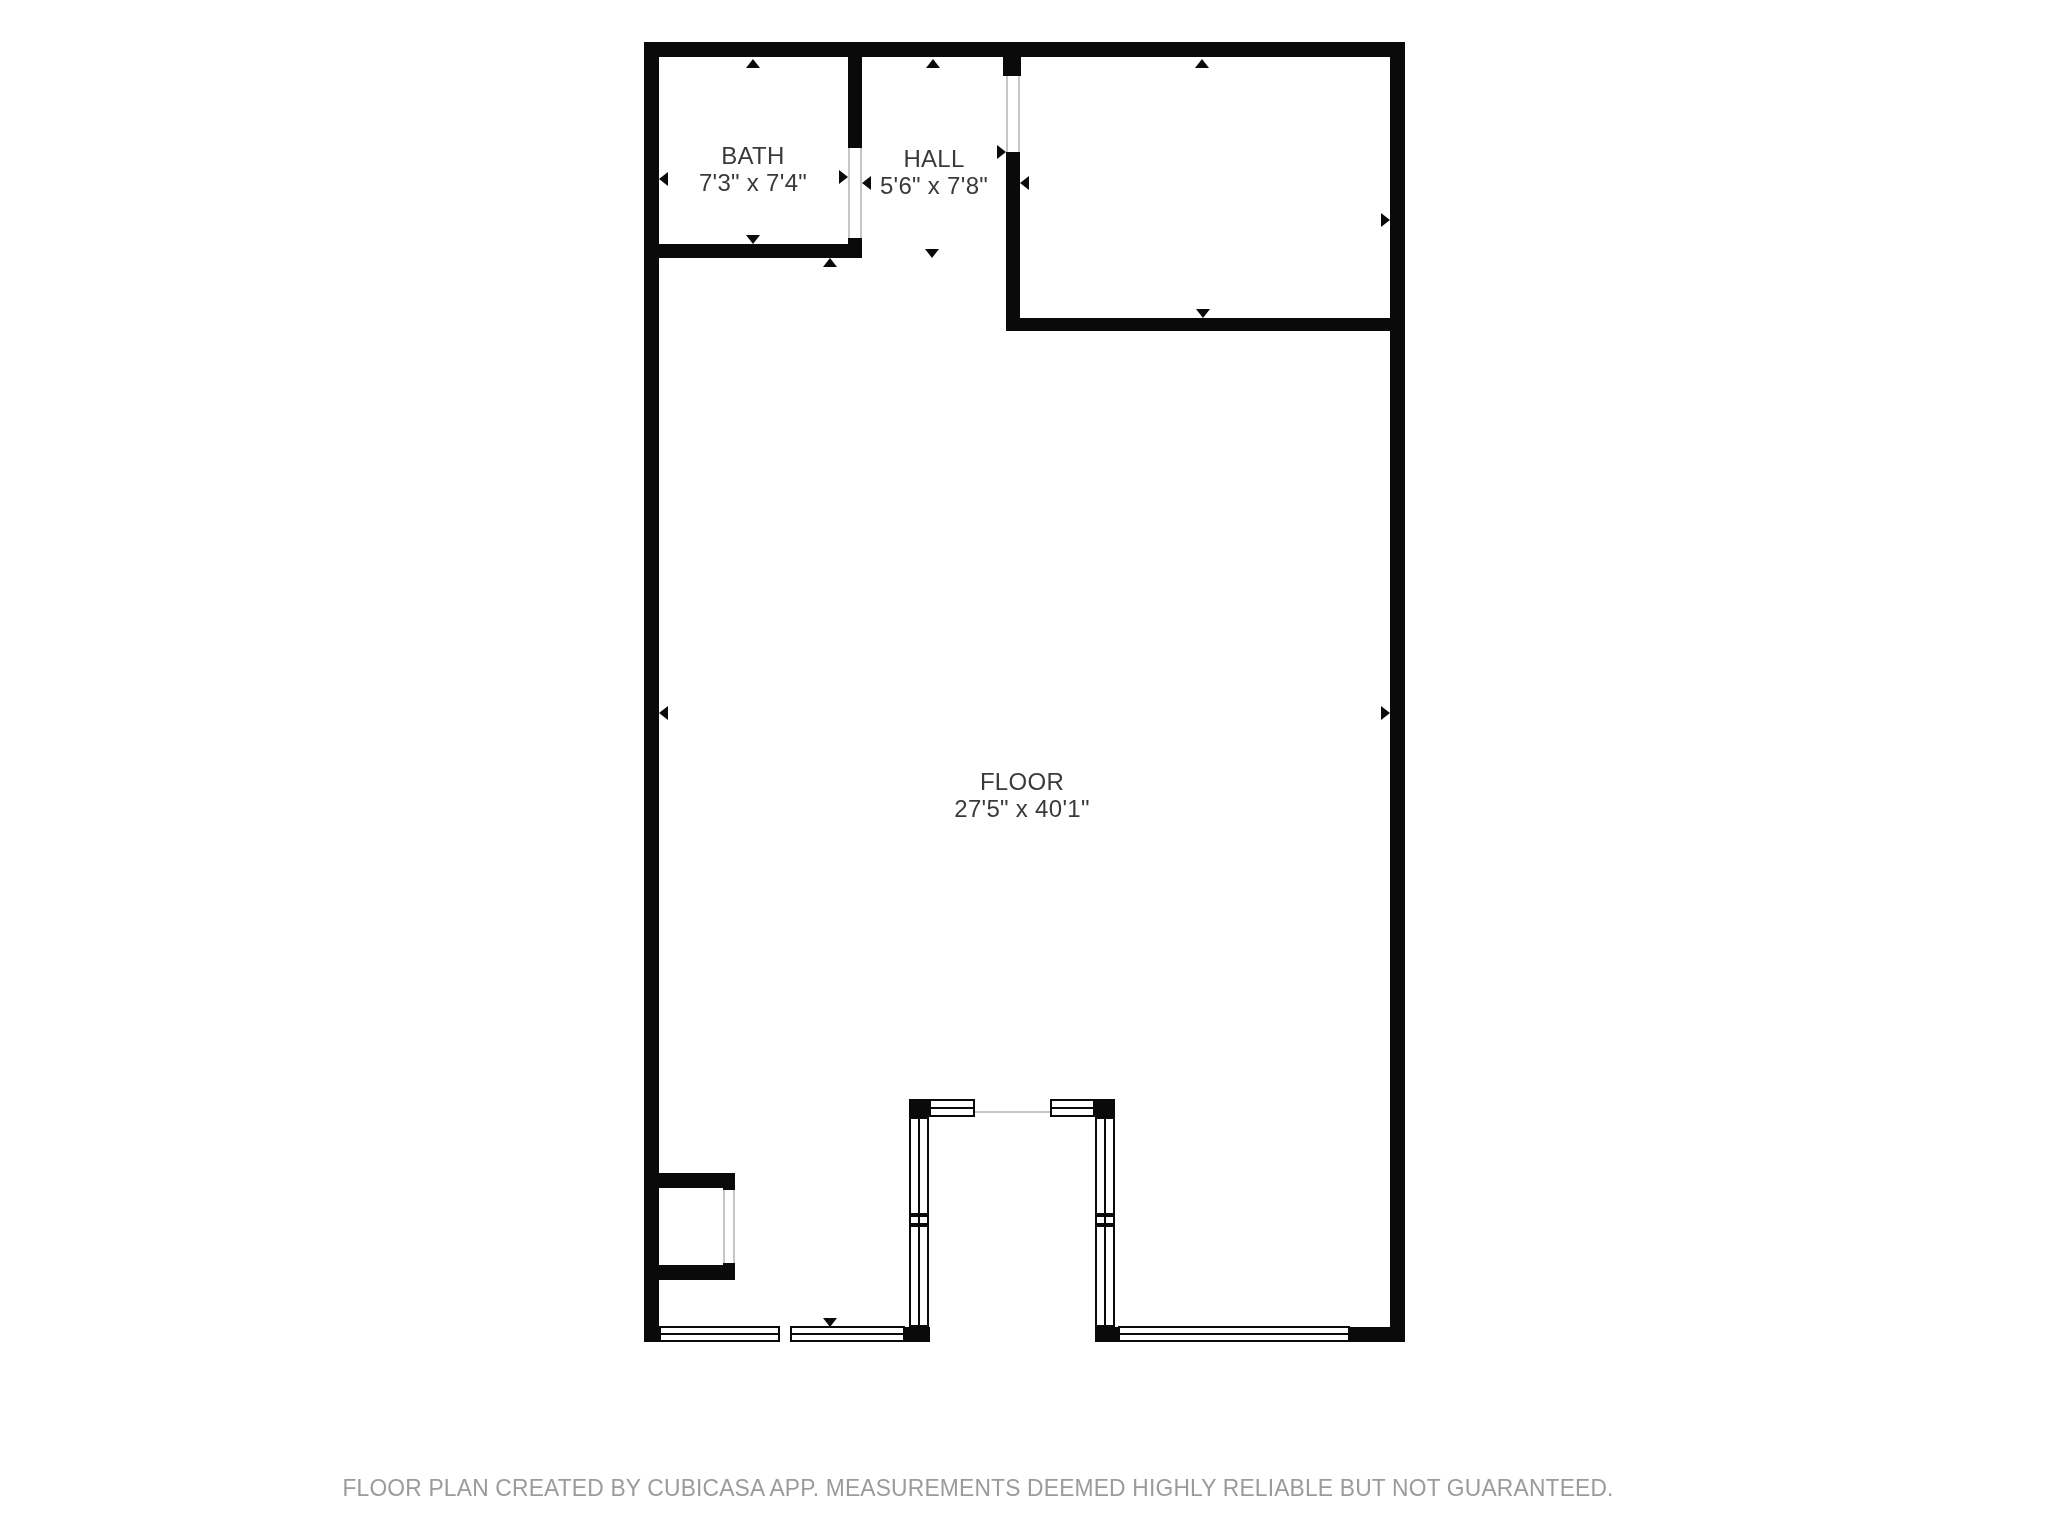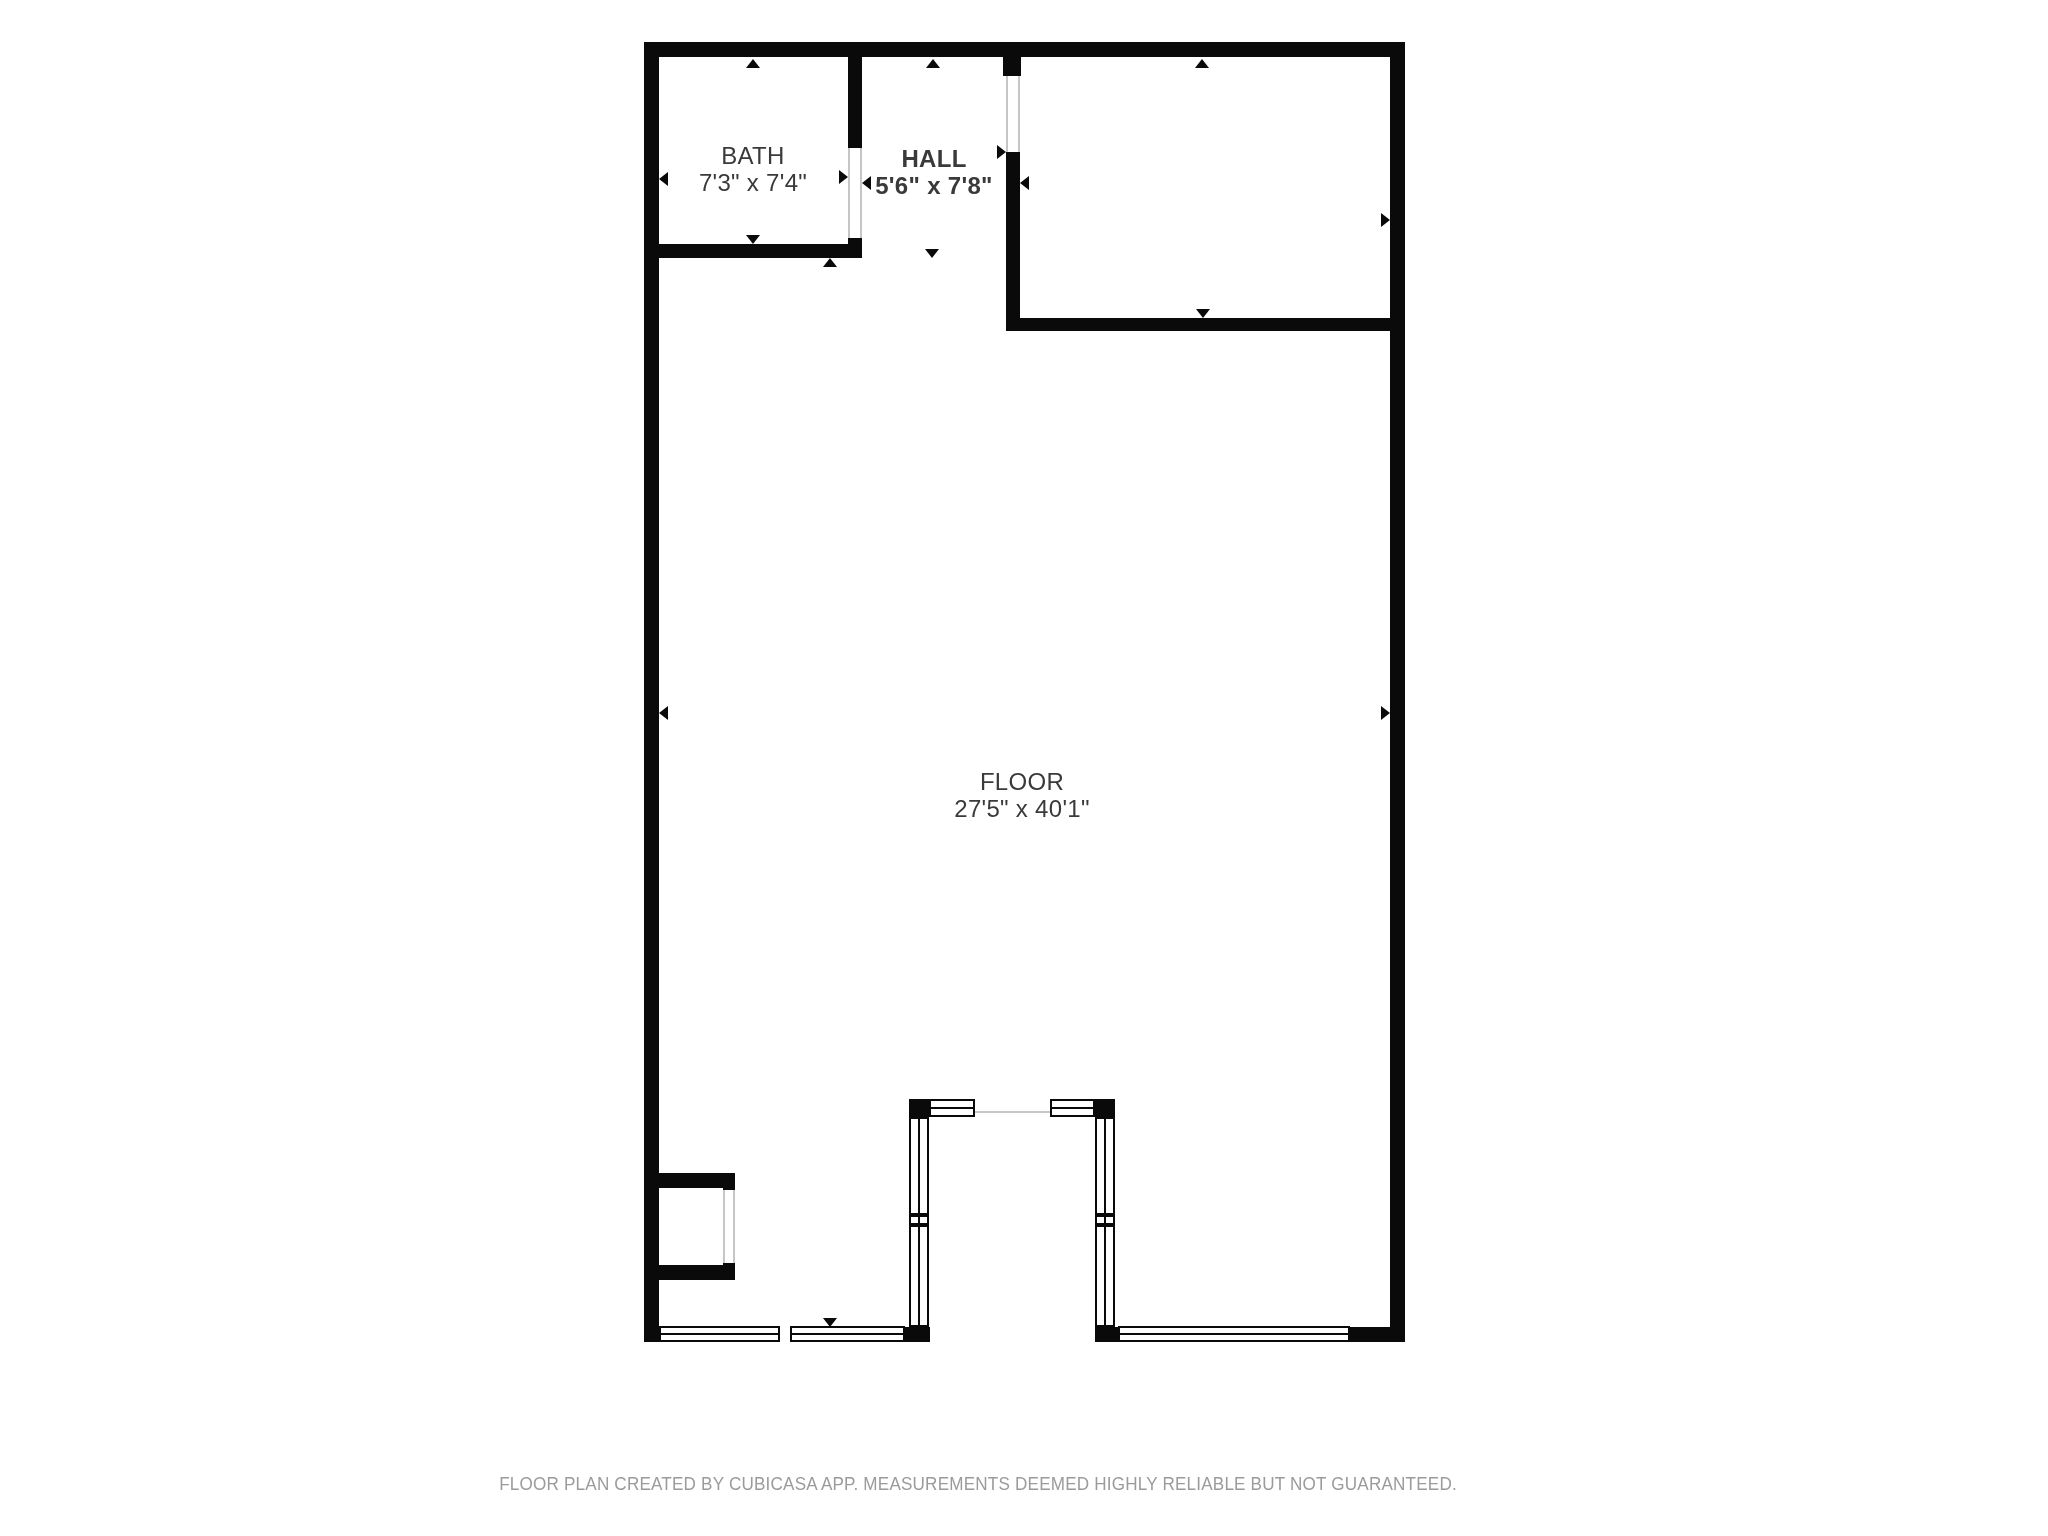--- a/index.html
+++ b/index.html
@@ -20,21 +20,21 @@
   .tri.up{border-left:7px solid transparent;border-right:7px solid transparent;border-bottom:9px solid var(--wall,#0a0a0a);}
   .tri.down{border-left:7px solid transparent;border-right:7px solid transparent;border-top:9px solid var(--wall,#0a0a0a);}
   .tri.left{border-top:7px solid transparent;border-bottom:7px solid transparent;border-right:9px solid var(--wall,#0a0a0a);}
   .tri.right{border-top:7px solid transparent;border-bottom:7px solid transparent;border-left:9px solid var(--wall,#0a0a0a);}
   .room-label{
     position:absolute;text-align:center;color:var(--label,#3a3a3a);
     font-size:24px;line-height:27px;letter-spacing:0.3px;
   }
   .footer{
     position:absolute;left:0;right:0;text-align:center;color:var(--footer,#9b9b9b);
-    font-size:18px;letter-spacing:0.2px;
+    font-size:24px;letter-spacing:0.2px;
   }
   .footer>span{display:inline-block;transform:scaleX(.95);transform-origin:center;}
 </style>
 </head>
 <body>
 
 <div class="plan">
 
   <div class="wall" style="left:644px;top:42px;width:761px;height:15px;"></div>
   <div class="wall" style="left:644px;top:42px;width:15px;height:1300px;"></div>
@@ -89,21 +89,21 @@
   <div class="tri left" style="left:862px;top:176px;"></div>
   <div class="tri right" style="left:997px;top:145px;"></div>
   <div class="tri left" style="left:1020px;top:176px;"></div>
   <div class="tri right" style="left:1381px;top:213px;"></div>
   <div class="tri right" style="left:1381px;top:706px;"></div>
 
   <div class="room-label" style="left:653px;top:142px;width:200px;">
     <div>BATH</div>
     <div>7'3" x 7'4"</div>
   </div>
-  <div class="room-label" style="left:834px;top:145px;width:200px;font-weight:bold;">
+  <div class="room-label" style="left:834px;top:145px;width:200px;">
     <div>HALL</div>
     <div>5'6" x 7'8"</div>
   </div>
   <div class="room-label" style="left:902px;top:768px;width:240px;">
     <div>FLOOR</div>
     <div>27'5" x 40'1"</div>
   </div>
 
   <div class="footer" style="top:1474px;">
     <span>FLOOR PLAN CREATED BY CUBICASA APP. MEASUREMENTS DEEMED HIGHLY RELIABLE BUT NOT GUARANTEED.</span>

